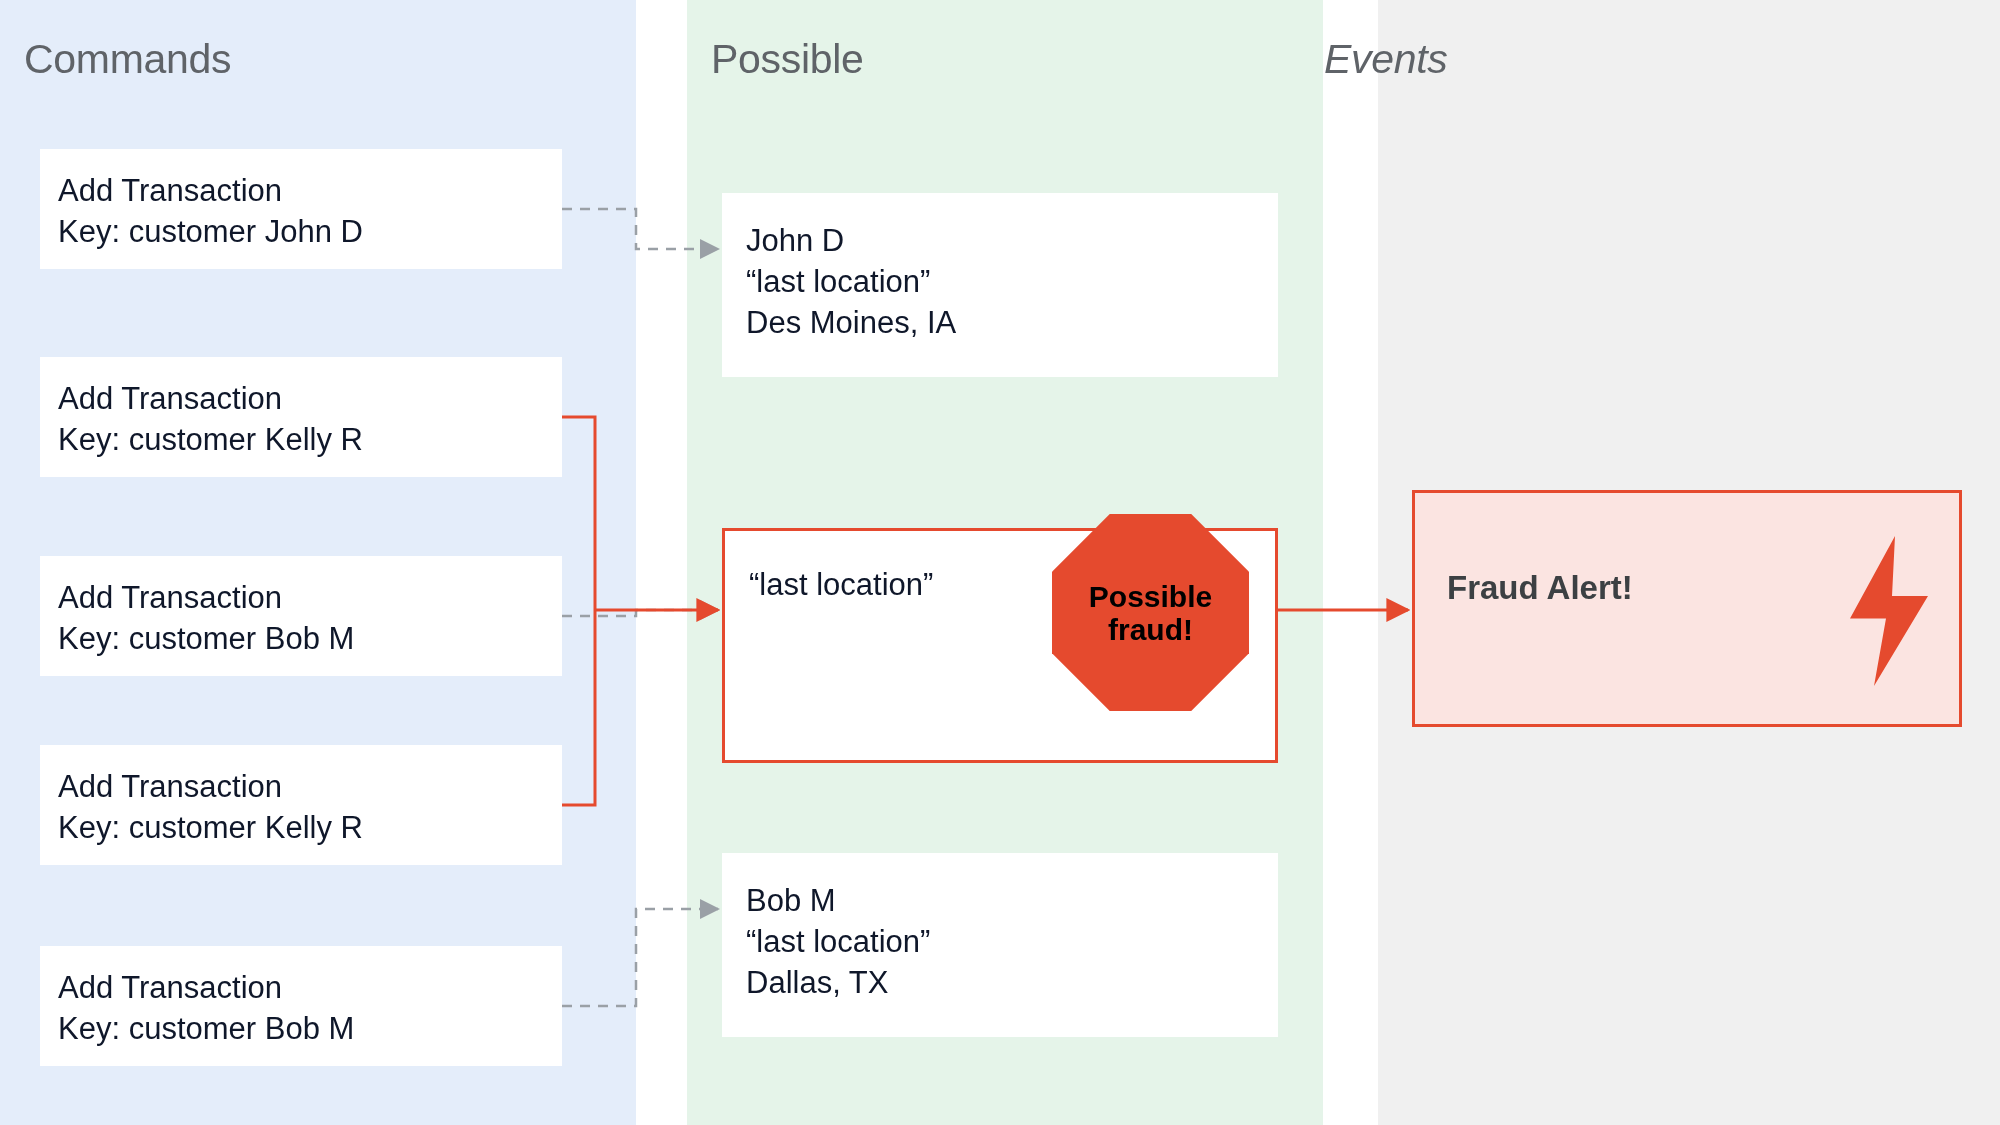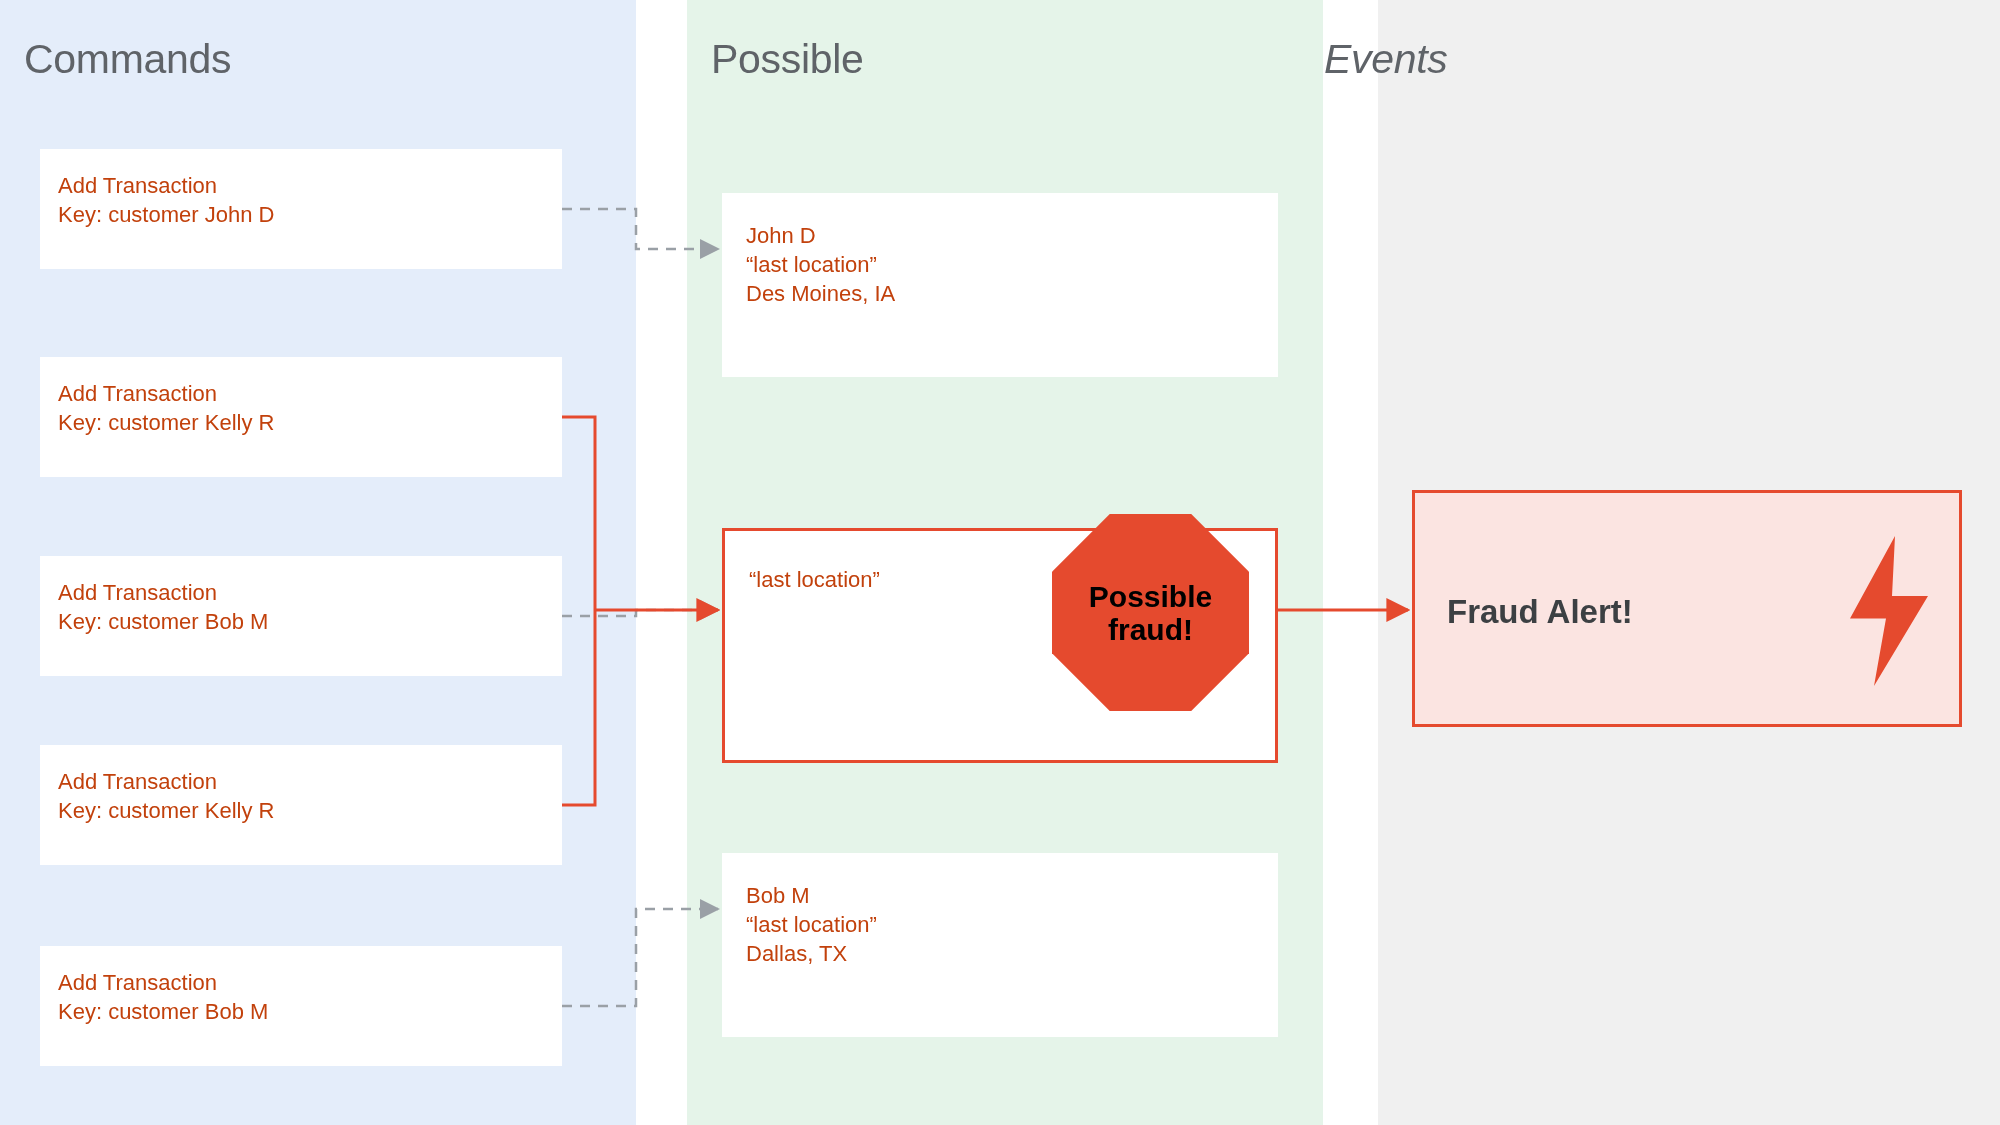--- a/index.html
+++ b/index.html
@@ -12,39 +12,39 @@
   .col-entities { left: 687px; width: 636px; background: #e5f4e9; }
   .col-gap2     { left: 1323px; width: 55px; background: #ffffff; }
   .col-events   { left: 1378px; width: 622px; background: #f0f0f0; }
 
   .col-title { position: absolute; top: 36px; font-size: 41px; font-weight: 500; color: #5f6368; letter-spacing: -0.3px; }
   .t-commands { left: 24px; }
   .t-entities { left: 711px; }
   .t-events   { left: 1324px; font-style: italic; }
 
   .card { position: absolute; background: #fff; }
-  .card .line { font-size: 22px; color: #c2410c; line-height: 1.32; font-weight: 400; }
+  .card .line { font-size: 31px; color: #0f172a; line-height: 1.32; font-weight: 400; }
 
   
   .cmd { left: 40px; width: 522px; padding: 22px 18px 22px 18px; height: 120px; }
   #cmd0 { top: 149px; }
   #cmd1 { top: 357px; }
   #cmd2 { top: 556px; }
   #cmd3 { top: 745px; }
   #cmd4 { top: 946px; }
 
   
   .ent { left: 722px; width: 556px; padding: 28px 24px 28px 24px; height: 184px; margin-top: 36px; }
   #ent0 { top: 157px; }
   #ent1 { top: 492px; border: 3px solid #e54a2e; height: 235px; padding: 34px 24px; }
   #ent2 { top: 817px; }
 
   
   #evt0 { position:absolute; left: 1412px; top: 490px; width: 550px; height: 237px;
-          border: 3px solid #e54a2e; background: #fbe4e1; padding: 100px 32px; }
+          border: 3px solid #e54a2e; background: #fbe4e1; padding: 76px 32px; }
   #evt0 .line { font-weight: 700; font-size: 33px; color: #3c4043; }
 
   
   .octagon {
     position: absolute;
     left: 1052px; top: 514px;
     width: 197px; height: 197px;
     background: #e54a2e;
     display: flex; align-items: center; justify-content: center;
     text-align: center;

